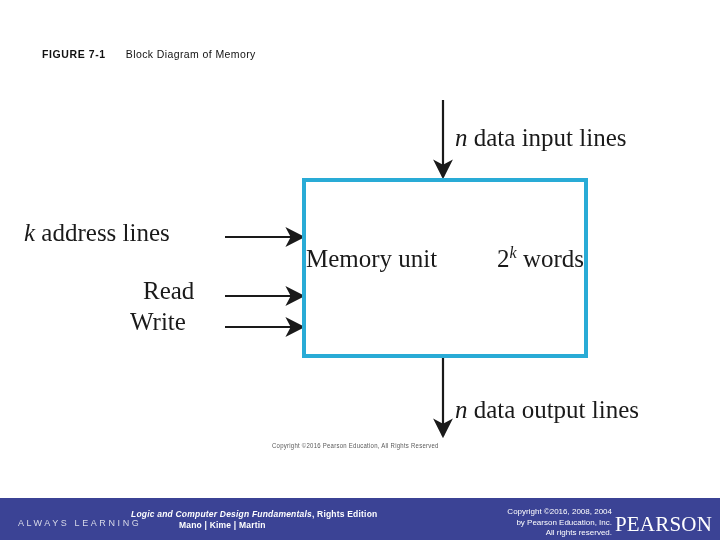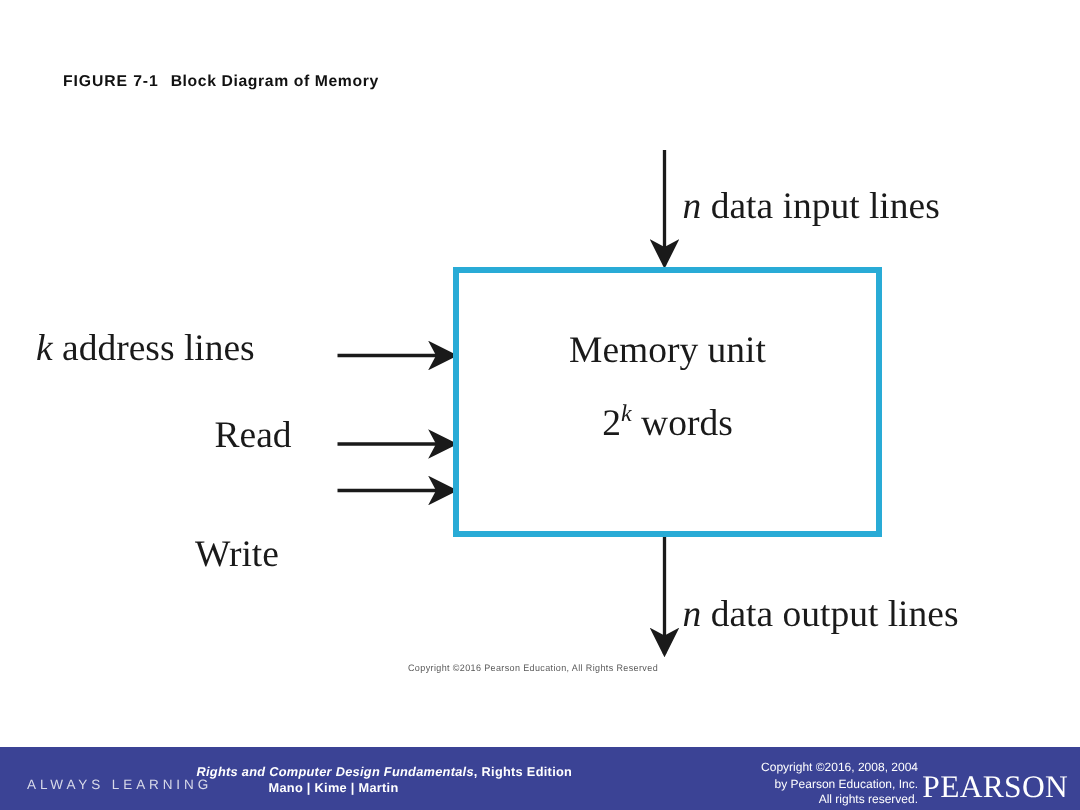--- a/index.html
+++ b/index.html
@@ -23,22 +23,22 @@
     font-size: 10.5px;
     color: #111111;
     letter-spacing: 0.3px;
     white-space: nowrap;
   }
   #figure-caption .fig-num {
     font-weight: bold;
     letter-spacing: 0.6px;
   }
   #figure-caption .fig-title {
-    font-weight: bold;
-    margin-left: 8px;
+    font-weight: normal;
+    margin-left: 20px;
     letter-spacing: 0.4px;
   }
 
   
   #diagram {
     position: absolute;
     left: 0;
     top: 0;
     width: 720px;
     height: 490px;
@@ -57,23 +57,23 @@
     width: 286px;
     height: 180px;
     border: 4px solid #29abd6;
     background: #ffffff;
     box-sizing: border-box;
   }
   #memory-box-inner {
     width: 100%;
     height: 100%;
     display: flex;
-    flex-direction: column;
+    flex-direction: row;
     align-items: center;
-    justify-content: center;
+    justify-content: space-between;
     box-sizing: border-box;
     padding-top: 4px;
   }
   .box-line {
     font-size: 25px;
     line-height: 1;
     white-space: nowrap;
     text-align: center;
   }
   #box-line-1 { margin-bottom: 24px; }
@@ -114,21 +114,20 @@
     top: 277px;
     font-size: 25px;
     white-space: nowrap;
   }
   #label-write {
     position: absolute;
     left: 130px;
     top: 308px;
     font-size: 25px;
     white-space: nowrap;
-    margin-top: 48px;
   }
 
   
   #arrows {
     position: absolute;
     left: 0;
     top: 0;
     width: 720px;
     height: 490px;
     pointer-events: none;
@@ -254,21 +253,21 @@
 
   <div class="serif" id="label-write">Write</div>
 
   <div id="diagram-copyright">Copyright ©2016 Pearson Education, All Rights Reserved</div>
 </div>
 
 <div id="footer" style="background: rgb(59, 67, 149);">
   <div id="footer-always-learning">ALWAYS LEARNING</div>
 
   <div id="footer-book">
-    <span id="footer-book-title">Rights and Computer Design Fundamentals</span><span id="footer-book-edition">, Rights Edition</span>
+    <span id="footer-book-title">Logic and Computer Design Fundamentals</span><span id="footer-book-edition">, Rights Edition</span>
     <span id="footer-book-authors">Mano | Kime | Martin</span>
   </div>
 
   <div id="footer-copyright">
     <span>Copyright ©2016, 2008, 2004</span>
     <span>by Pearson Education, Inc.</span>
     <span>All rights reserved.</span>
   </div>
 
   <div id="pearson-logo">PEARSON</div>

